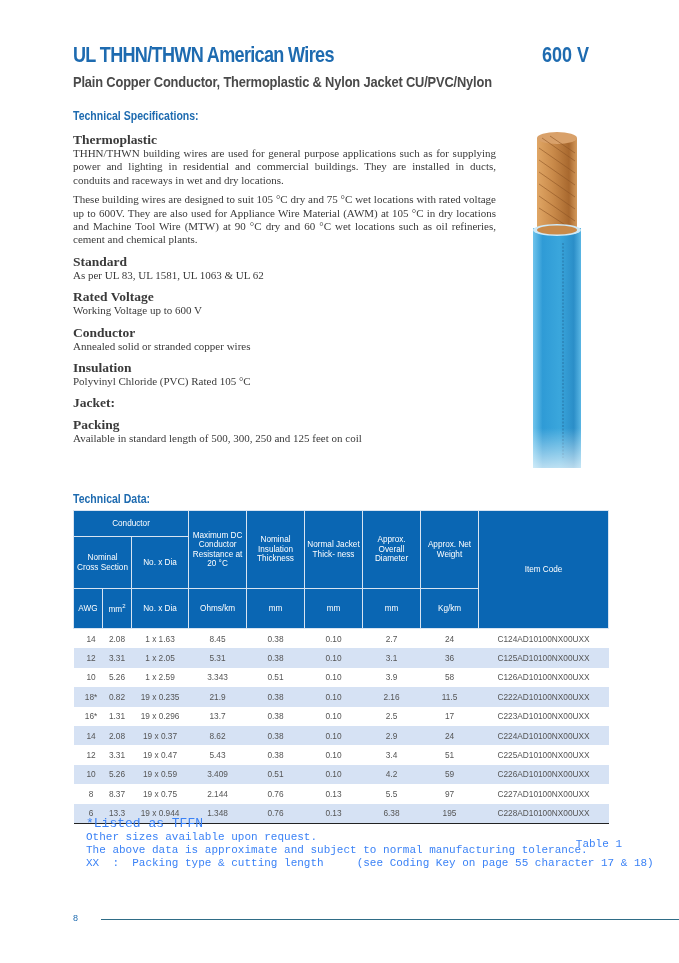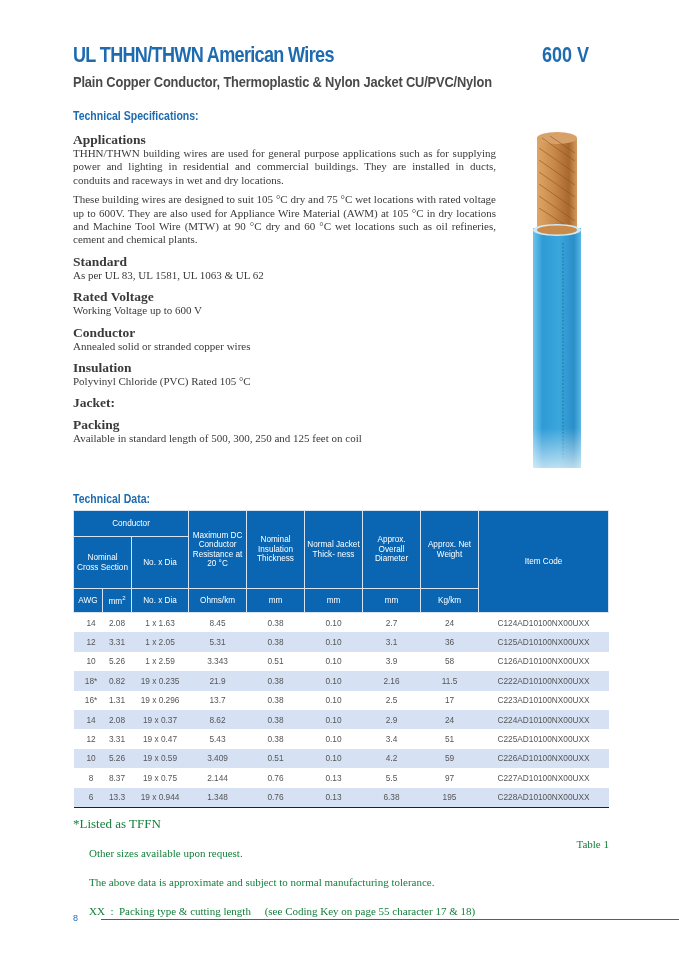--- a/index.html
+++ b/index.html
@@ -15,38 +15,38 @@
   .gap-m { height: 7px; }
   .wire { position: absolute; left: 520px; top: 128px; width: 80px; height: 360px; }
   table.data { position: absolute; left: 73px; top: 510px; width: 535px; border-collapse: collapse; font-family: "Liberation Sans", sans-serif; table-layout: fixed; }
   table.data th { background: #0a66b3; color: #ffffff; font-weight: normal; font-size: 8.2px; line-height: 9.5px; border: 1px solid #d8e4f2; padding: 0 2px; text-align: center; vertical-align: middle; }
   table.data td { font-size: 8.3px; color: #555; height: 19.4px; padding: 0; text-align: center; }
   table.data tr.odd td { background: #ffffff; }
   table.data tr.even td { background: #d6e2f4; }
   table.data tbody tr:last-child td { border-bottom: 1.5px solid #222; }
   .td-awg { text-align: right; padding-left: 6px !important; }
   sup { font-size: 6px; }
-  .footnotes { position: absolute; left: 73px; top: 816px; width: 536px; font-family: Liberation Serif, serif; color: #15803d; }
+  .footnotes { position: absolute; left: 86px; top: 816px; width: 536px; font-family: Liberation Mono, monospace; color: #3b82f6; }
   .fn-h { font-size: 13px; margin: 0; line-height: 15px; }
-  .fn-p { font-size: 11px; margin: 16px; line-height: 13.2px; white-space: pre; }
+  .fn-p { font-size: 11px; margin: 0; line-height: 13.2px; white-space: pre; }
   .table-label { position: absolute; right: 0; top: 0; font-size: 11px; margin-top: 22px; }
   .page-num { position: absolute; left: 73px; top: 913px; font-family: "Liberation Sans", sans-serif; font-size: 9px; color: #1e6bb0; }
   .footer-rule { position: absolute; left: 101px; top: 919px; width: 578px; height: 0; border-top: 1px solid #2f6c86; }
 </style>
 </head>
 <body>
 
 <div class="title">UL THHN/THWN American Wires</div>
 <div class="voltage">600 V</div>
 <div class="subtitle">Plain Copper Conductor, Thermoplastic &amp; Nylon Jacket CU/PVC/Nylon</div>
 
 <div class="section-title" style="top:108px;">Technical Specifications:</div>
 
 <div class="specs">
-  <p class="spec-h">Applications</p>
+  <p class="spec-h">Thermoplastic</p>
   <p class="spec-p">THHN/THWN building wires are used for general purpose applications such as for supplying power and lighting in residential and commercial buildings. They are installed in ducts, conduits and raceways in wet and dry locations.</p>
   <div class="gap-s"></div>
   <p class="spec-p">These building wires are designed to suit 105 °C dry and 75 °C wet locations with rated voltage up to 600V. They are also used for Appliance Wire Material (AWM) at 105 °C in dry locations and Machine Tool Wire (MTW) at 90 °C dry and 60 °C wet locations such as oil refineries, cement and chemical plants.</p>
   <div class="gap-m"></div>
   <p class="spec-h">Standard</p>
   <p class="spec-p">As per UL 83, UL 1581, UL 1063 &amp; UL 62</p>
   <div class="gap-m"></div>
   <p class="spec-h">Rated Voltage</p>
   <p class="spec-p">Working Voltage up to 600 V</p>
   <div class="gap-m"></div>
@@ -118,21 +118,21 @@
       <th rowspan="2">Nominal Insulation Thickness</th>
       <th rowspan="2">Normal Jacket Thick- ness</th>
       <th rowspan="2">Approx. Overall Diameter</th>
       <th rowspan="2">Approx. Net Weight</th>
       <th rowspan="3">Item Code</th>
     </tr>
     <tr style="height:52px;">
       <th colspan="2">Nominal Cross Section</th>
       <th>No. x Dia</th>
     </tr>
-    <tr style="height:24px;">
+    <tr style="height:40px;">
       <th>AWG</th>
       <th><span>mm</span><sup>2</sup></th>
       <th>No. x Dia</th>
       <th>Ohms/km</th>
       <th>mm</th>
       <th>mm</th>
       <th>mm</th>
       <th>Kg/km</th>
     </tr>
   </thead>

